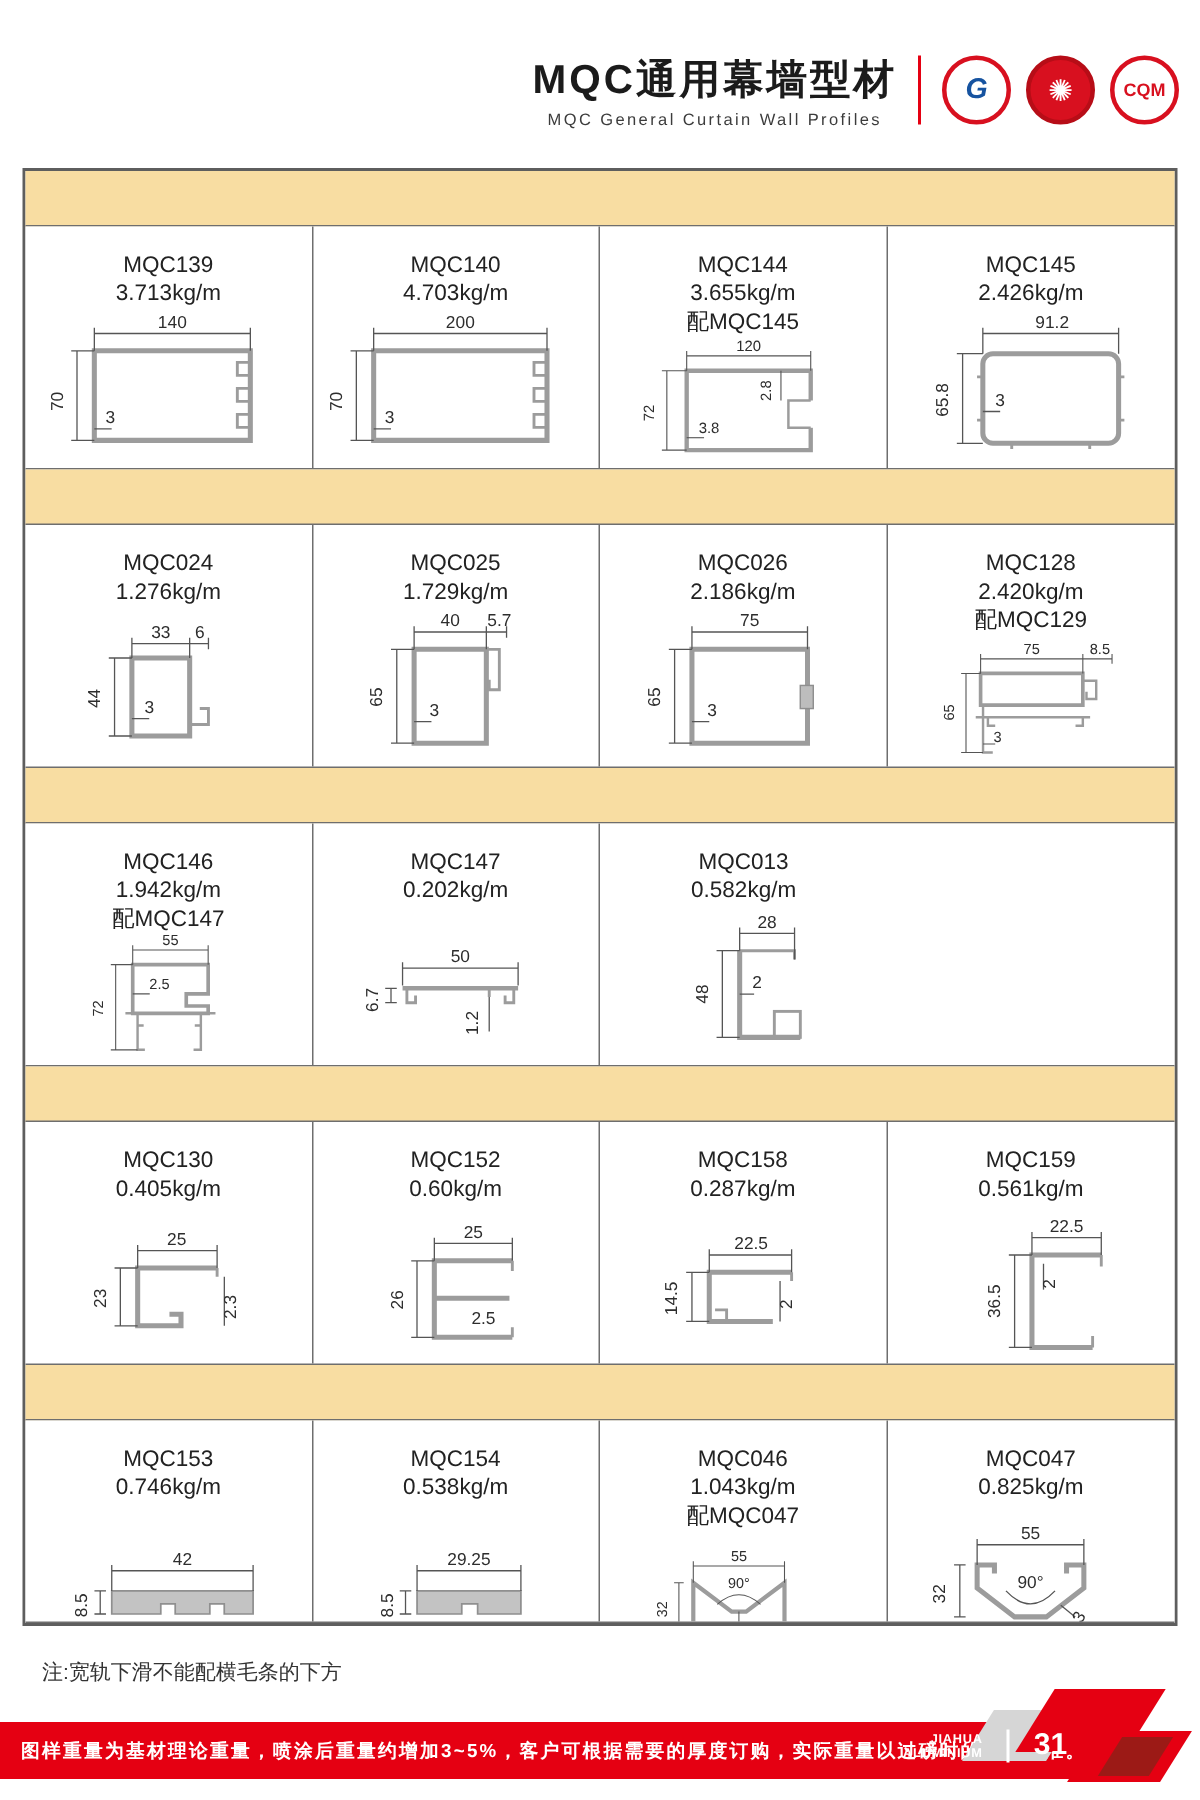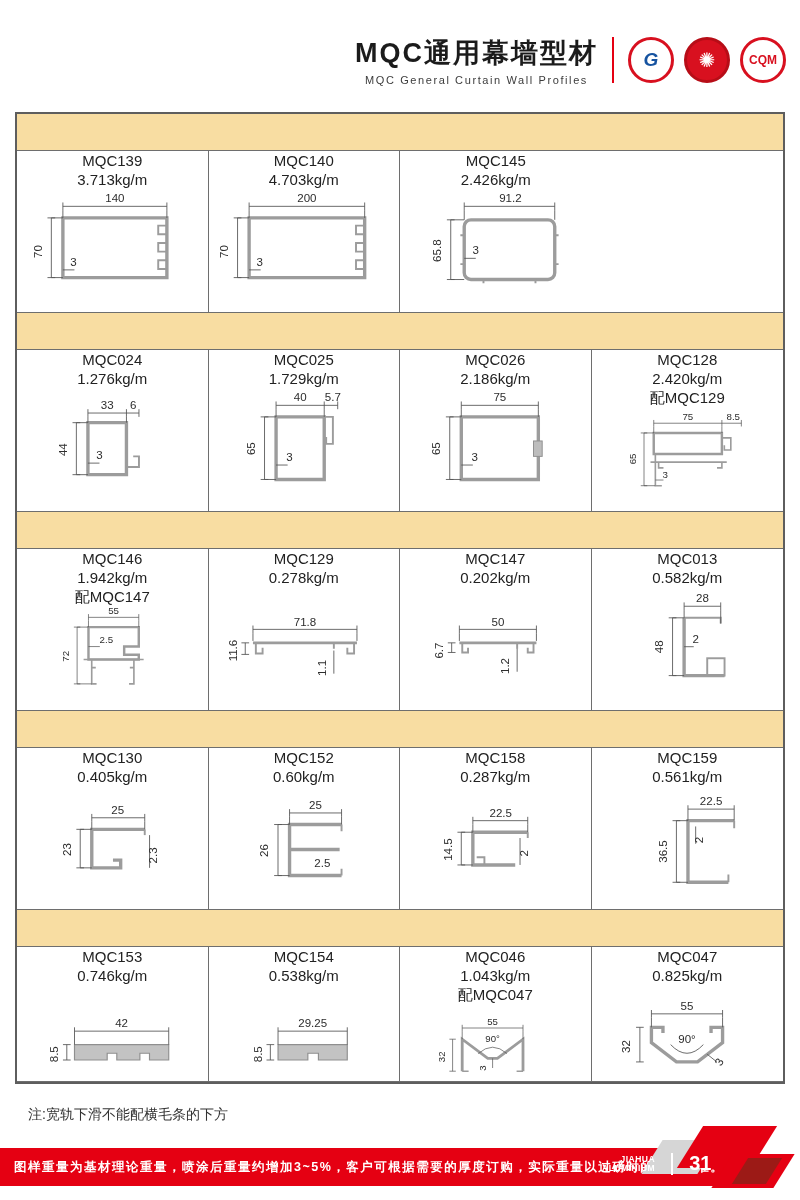--- a/index.html
+++ b/index.html
@@ -20,21 +20,21 @@
   .logo.gb  { color:#1653a0; font-weight:bold; font-style:italic; font-size:19px; }
   .logo.seal{ background:#d8101f; color:#fff; font-size:20px; border-color:#b70d17;}
   .logo.cqm { color:#d8101f; font-weight:bold; font-size:12px; letter-spacing:0;text-align:right; }
 
   
   .table { position:absolute; left:15px; top:112px; width:770px; border:2px solid #5e5e5e; }
   .band { height:37px; background:#f8dda2; border-bottom:1px solid #6e6e6e; }
   .band + .row { border-bottom:1px solid #6e6e6e; }
   .row { display:grid; grid-template-columns:repeat(4,1fr); height:162px; background:#fff; }
   .row.last { height:135px; }
-  .cell { border-right:1px solid #6e6e6e; text-align:center; overflow:hidden; }
+  .cell { border-right:1px solid #6e6e6e; padding-top:16px; text-align:center; overflow:hidden; }
   .cell:last-child { border-right:none; }
   .code, .weight, .pair { font-size:15px; color:#222; line-height:19px; }
   .drawing { display:block; margin:0 auto; }
 
   
   .p  { fill:none; stroke:#9c9c9c; stroke-width:3.5; }
   .p3 { fill:none; stroke:#9c9c9c; stroke-width:3; }
   .p2 { fill:none; stroke:#9c9c9c; stroke-width:2; }
   .pf { fill:#c3c3c3; stroke:#8f8f8f; stroke-width:1.2; }
   .d  { fill:none; stroke:#555; stroke-width:0.9; }
@@ -102,20 +102,38 @@
           <path class="p2" d="M154,38 h-9 v9 h9 M154,56 h-9 v9 h9 M154,74 h-9 v9 h9"></path>
           <path class="d" d="M34,18 H154 M34,14 V22 M154,14 V22 M34,22 V30 M154,22 V30"></path>
           <text class="t" x="94" y="14">200</text>
           <path class="d" d="M22,30 V92 M18,30 H26 M18,92 H26 M22,30 H34 M22,92 H34"></path>
           <text class="t" x="12" y="65" transform="rotate(-90,12,65)">70</text>
           <path class="d" d="M34,84 h12"></path>
           <text class="t" x="45" y="80">3</text>
         </svg>
       </div>
 
+      <div class="cell">
+        <div class="code">MQC144</div>
+        <div class="weight">3.655kg/m</div>
+        <div class="pair">配MQC145</div>
+        <svg class="drawing" width="182" height="86" viewBox="0 0 182 104">
+          <path class="p" d="M46,28 H146 V92 H46 Z"></path>
+          <rect x="141" y="52" width="12" height="22" fill="#fff"></rect>
+          <path class="p2" d="M146,52 H128 V74 H146"></path>
+          <path class="d" d="M46,16 H146 M46,12 V20 M146,12 V20 M46,20 V28 M146,20 V28"></path>
+          <text class="t" x="96" y="12">120</text>
+          <path class="d" d="M30,28 V92 M26,28 H34 M26,92 H34 M30,28 H46 M30,92 H46"></path>
+          <text class="t" x="20" y="62" transform="rotate(-90,20,62)">72</text>
+          <path class="d" d="M46,82 h14"></path>
+          <text class="t" x="64" y="78">3.8</text>
+          <path class="d" d="M122,28 V52"></path>
+          <text class="t" x="114" y="44" transform="rotate(-90,114,44)">2.8</text>
+        </svg>
+      </div>
 
       <div class="cell">
         <div class="code">MQC145</div>
         <div class="weight">2.426kg/m</div>
         <svg class="drawing" width="182" height="104" viewBox="0 0 182 108">
           <rect class="p" x="58" y="32" width="94" height="62" rx="7"></rect>
           <path class="p2" d="M58,48 h-4 M58,78 h-4 M152,48 h4 M152,78 h4 M78,94 v4 M132,94 v4"></path>
           <path class="d" d="M58,18 H152 M58,14 V22 M152,14 V22 M58,22 V32 M152,22 V32"></path>
           <text class="t" x="106" y="14">91.2</text>
           <path class="d" d="M44,32 V94 M40,32 H48 M40,94 H48 M44,32 H58 M44,94 H58"></path>
@@ -209,34 +227,20 @@
           <path class="p2" d="M66,66 V96 h6 M118,66 V96 h-6 M66,76 h5 M118,76 h-5"></path>
           <path class="d" d="M62,14 H124 M62,10 V18 M124,10 V18 M62,18 V26 M124,18 V26"></path>
           <text class="t" x="93" y="10">55</text>
           <path class="d" d="M48,26 V96 M44,26 H52 M44,96 H52 M48,26 H62 M48,96 H66"></path>
           <text class="t" x="38" y="62" transform="rotate(-90,38,62)">72</text>
           <path class="d" d="M62,50 h14"></path>
           <text class="t" x="84" y="46">2.5</text>
         </svg>
       </div>
 
-      <div class="cell">
-        <div class="code">MQC129</div>
-        <div class="weight">0.278kg/m</div>
-        <svg class="drawing" width="182" height="104" viewBox="0 0 182 108">
-          <path class="p3" d="M38,58 H146"></path>
-          <path class="p2" d="M41,58 v11 h7 v-6 M143,58 v11 h-7 v-6 M122,58 v6"></path>
-          <path class="d" d="M38,44 H146 M38,40 V48 M146,40 V48 M38,48 V56 M146,48 V56"></path>
-          <text class="t" x="92" y="40">71.8</text>
-          <path class="d" d="M30,58 V70 M26,58 H34 M26,70 H34"></path>
-          <text class="t" x="21" y="66" transform="rotate(-90,21,66)">11.6</text>
-          <path class="d" d="M122,66 V90"></path>
-          <text class="t" x="114" y="84" transform="rotate(-90,114,84)">1.1</text>
-        </svg>
-      </div>
 
       <div class="cell">
         <div class="code">MQC147</div>
         <div class="weight">0.202kg/m</div>
         <svg class="drawing" width="182" height="104" viewBox="0 0 182 108">
           <path class="p3" d="M54,58 H134"></path>
           <path class="p2" d="M57,58 v10 h6 v-5 M131,58 v10 h-6 v-5 M114,58 v6"></path>
           <path class="d" d="M54,44 H134 M54,40 V48 M134,40 V48 M54,48 V56 M134,48 V56"></path>
           <text class="t" x="94" y="40">50</text>
           <path class="d" d="M46,58 V68 M42,58 H50 M42,68 H50"></path>

